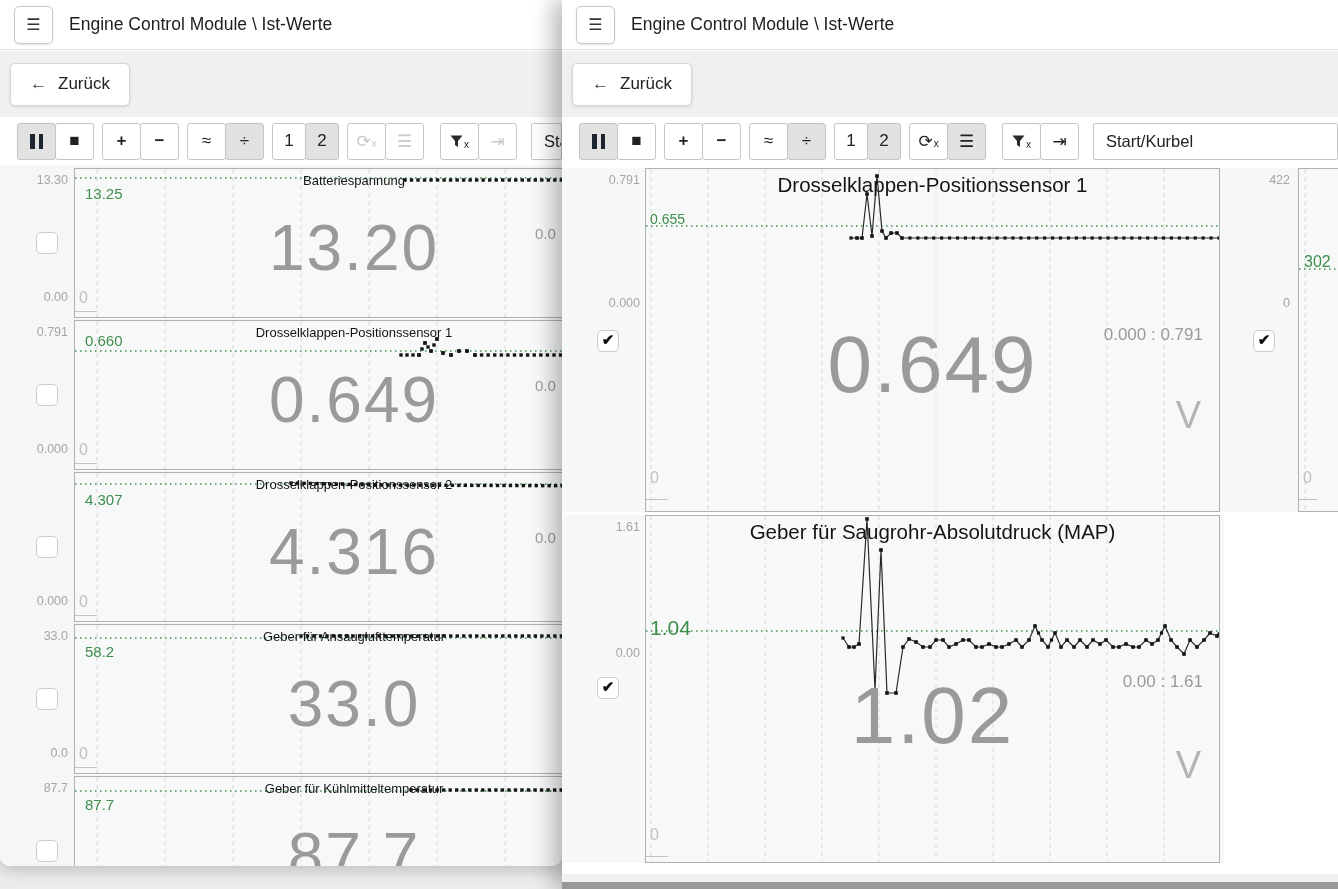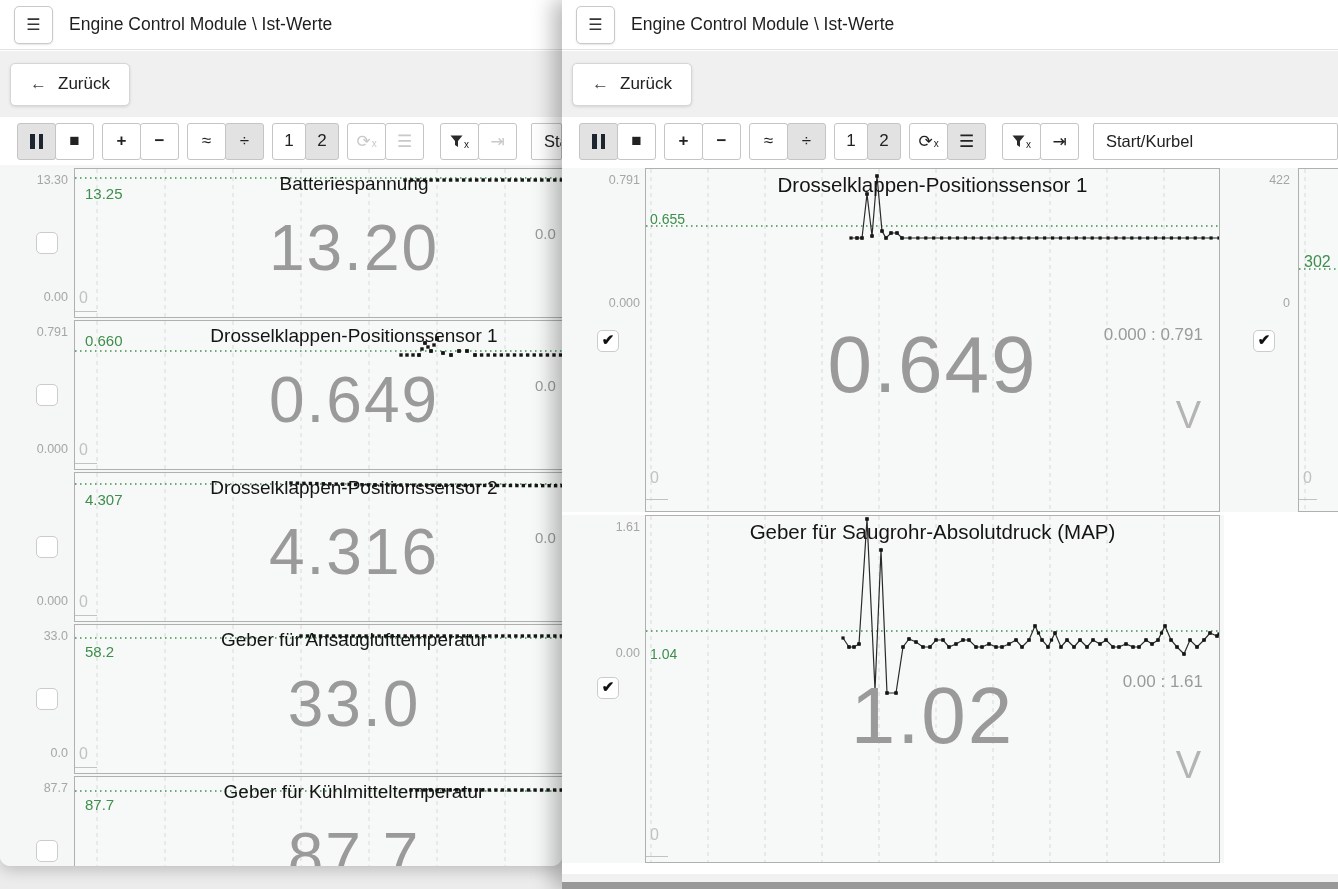--- a/index.html
+++ b/index.html
@@ -25,21 +25,21 @@
   .pause-bars i{width:4.5px;height:15px;background:#1d2630;display:block;}
   .subx{font-size:10px;margin-left:1px;margin-top:7px;}
   .trigger{height:37px;border:1px solid #c5c5c5;background:#fff;display:flex;align-items:center;padding-left:12px;font-size:16.5px;color:#222;flex:1;margin-left:6px;border-radius:2px;white-space:nowrap;overflow:hidden;box-sizing:border-box;cursor:pointer;}
   .content{position:absolute;left:0;right:0;top:165px;bottom:0;}
   .content.cl{background:#f5f6f6;}
   .content.cr{background:#ffffff;bottom:15px;}
   .row{position:absolute;left:0;}
   .rowbg{background:#f6f7f7;}
   .cell{position:absolute;background:#f7f8f8;border:1px solid #b0b0b0;box-sizing:border-box;}
   .cell svg{position:absolute;left:0;top:0;}
-  .c-title{position:absolute;left:0;top:4px;width:100%;text-align:center;font-size:19px;color:#141414;white-space:nowrap;}
+  .c-title{position:absolute;left:0;top:4px;width:100%;text-align:center;font-size:13px;color:#141414;white-space:nowrap;}
   .c-title.big{font-size:20.5px;}
   .c-value{position:absolute;left:0;width:100%;text-align:center;color:#9a9a9a;letter-spacing:2px;white-space:nowrap;}
   .c-value.small{top:42px;font-size:64px;}
   .c-value.large{top:150px;font-size:80px;}
   .c-marker{position:absolute;font-size:15px;color:#3e8e4c;white-space:nowrap;}
   .c-range{position:absolute;right:16px;font-size:17px;color:#9a9a9a;white-space:nowrap;}
   .c-rangefrag{position:absolute;left:460px;top:56px;font-size:15px;color:#9a9a9a;}
   .c-unit{position:absolute;right:18px;font-size:38px;color:#b4b4b4;}
   .c-origin{position:absolute;left:4px;font-size:16px;color:#c2c2c2;}
   .c-originline{position:absolute;left:0;width:22px;border-top:1.5px solid #c2c2c2;}
@@ -789,21 +789,21 @@
             <rect x="549.4" y="129.4" width="3.2" height="3.2" fill="#161616"></rect>
             <rect x="556.4" y="122.4" width="3.2" height="3.2" fill="#161616"></rect>
             <rect x="556.4" y="122.4" width="3.2" height="3.2" fill="#161616"></rect>
             <rect x="562.4" y="115.4" width="3.2" height="3.2" fill="#161616"></rect>
             <rect x="562.4" y="115.4" width="3.2" height="3.2" fill="#161616"></rect>
             <rect x="569.4" y="118.4" width="3.2" height="3.2" fill="#161616"></rect>
             <rect x="569.4" y="118.4" width="3.2" height="3.2" fill="#161616"></rect>
             <rect x="571.4" y="116.4" width="3.2" height="3.2" fill="#161616"></rect>
           </svg>
         <div class="c-title big">Geber für Saugrohr-Absolutdruck (MAP)</div>
-        <div class="c-marker" style="left:4px;top:100px;font-size:14px;margin-top:30px;">1.04</div>
+        <div class="c-marker" style="left:4px;top:100px;font-size:21px;">1.04</div>
         <div class="c-value large" style="top:154px;">1.02</div>
         <div class="c-range" style="top:156px;">0.00 : 1.61</div>
         <div class="c-unit" style="top:228px;">V</div>
         <div class="c-origin" style="top:310px;">0</div>
         <div class="c-originline" style="top:340px;"></div>
       </div>
     </div>
   </div>
 
   <div class="hscroll">

